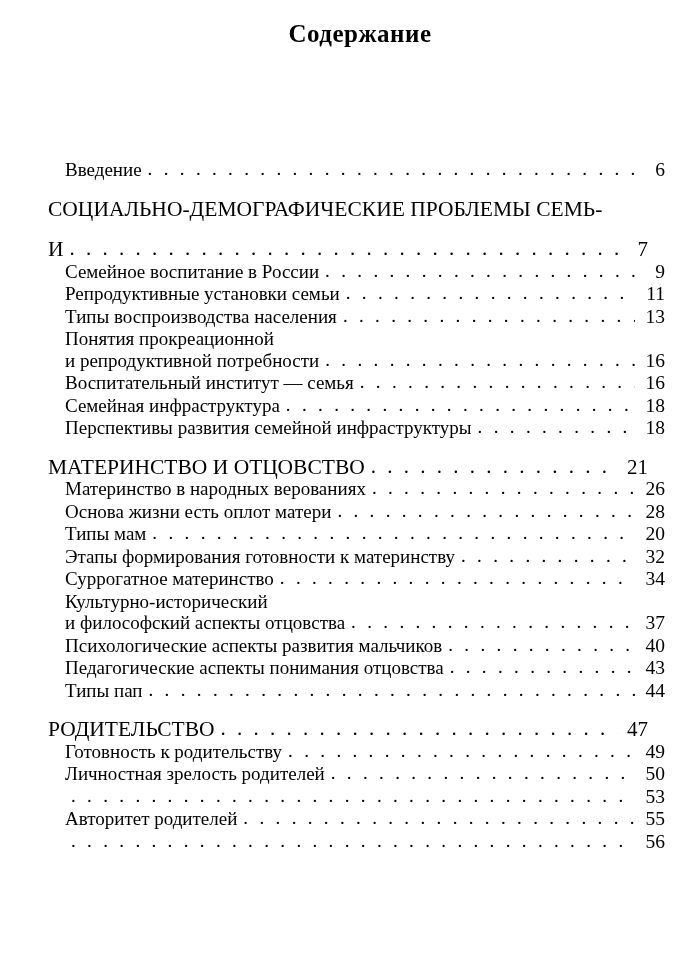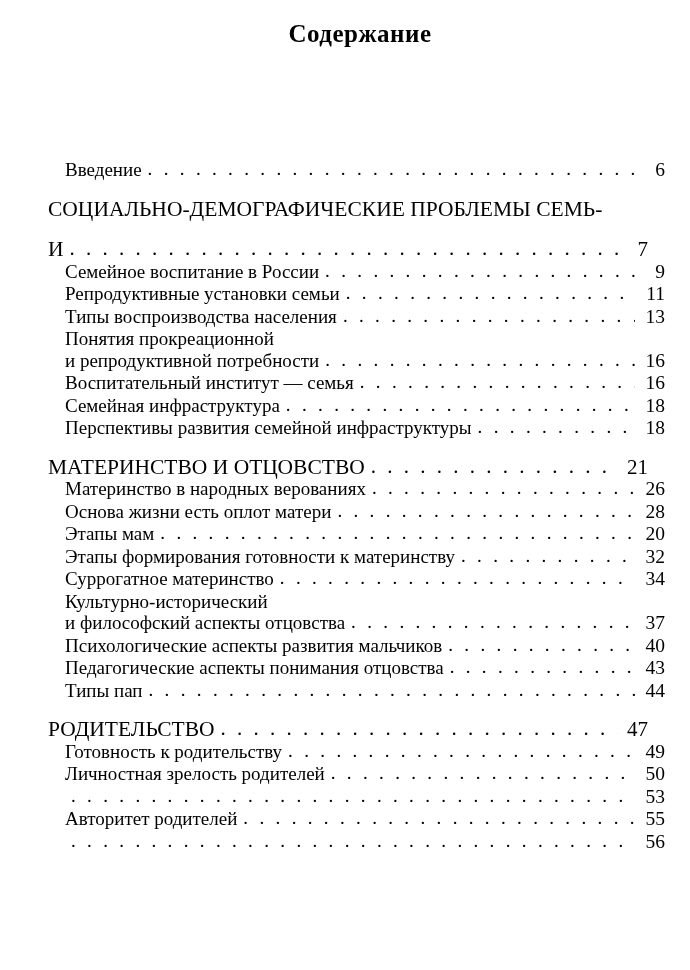--- a/index.html
+++ b/index.html
@@ -158,21 +158,21 @@
         <span class="label">Материнство в народных верованиях</span>
         <span class="leader">. . . . . . . . . . . . . . . . . . . . . . . . . . . . . . . . . . . . . . . . . . . . . . . . . . . . . . . . . . . . . . . . . . . . . . . . . . . . . . . . . . . . . . . . .</span>
         <span class="page-num">26</span>
       </div>
       <div class="entry lvl2">
         <span class="label">Основа жизни есть оплот матери</span>
         <span class="leader">. . . . . . . . . . . . . . . . . . . . . . . . . . . . . . . . . . . . . . . . . . . . . . . . . . . . . . . . . . . . . . . . . . . . . . . . . . . . . . . . . . . . . . . . .</span>
         <span class="page-num">28</span>
       </div>
       <div class="entry lvl2">
-        <span class="label">Этапы мам</span>
+        <span class="label">Типы мам</span>
         <span class="leader">. . . . . . . . . . . . . . . . . . . . . . . . . . . . . . . . . . . . . . . . . . . . . . . . . . . . . . . . . . . . . . . . . . . . . . . . . . . . . . . . . . . . . . . . .</span>
         <span class="page-num">20</span>
       </div>
       <div class="entry lvl2">
         <span class="label">Этапы формирования готовности к материнству</span>
         <span class="leader">. . . . . . . . . . . . . . . . . . . . . . . . . . . . . . . . . . . . . . . . . . . . . . . . . . . . . . . . . . . . . . . . . . . . . . . . . . . . . . . . . . . . . . . . .</span>
         <span class="page-num">32</span>
       </div>
       <div class="entry lvl2">
         <span class="label">Суррогатное материнство</span>

